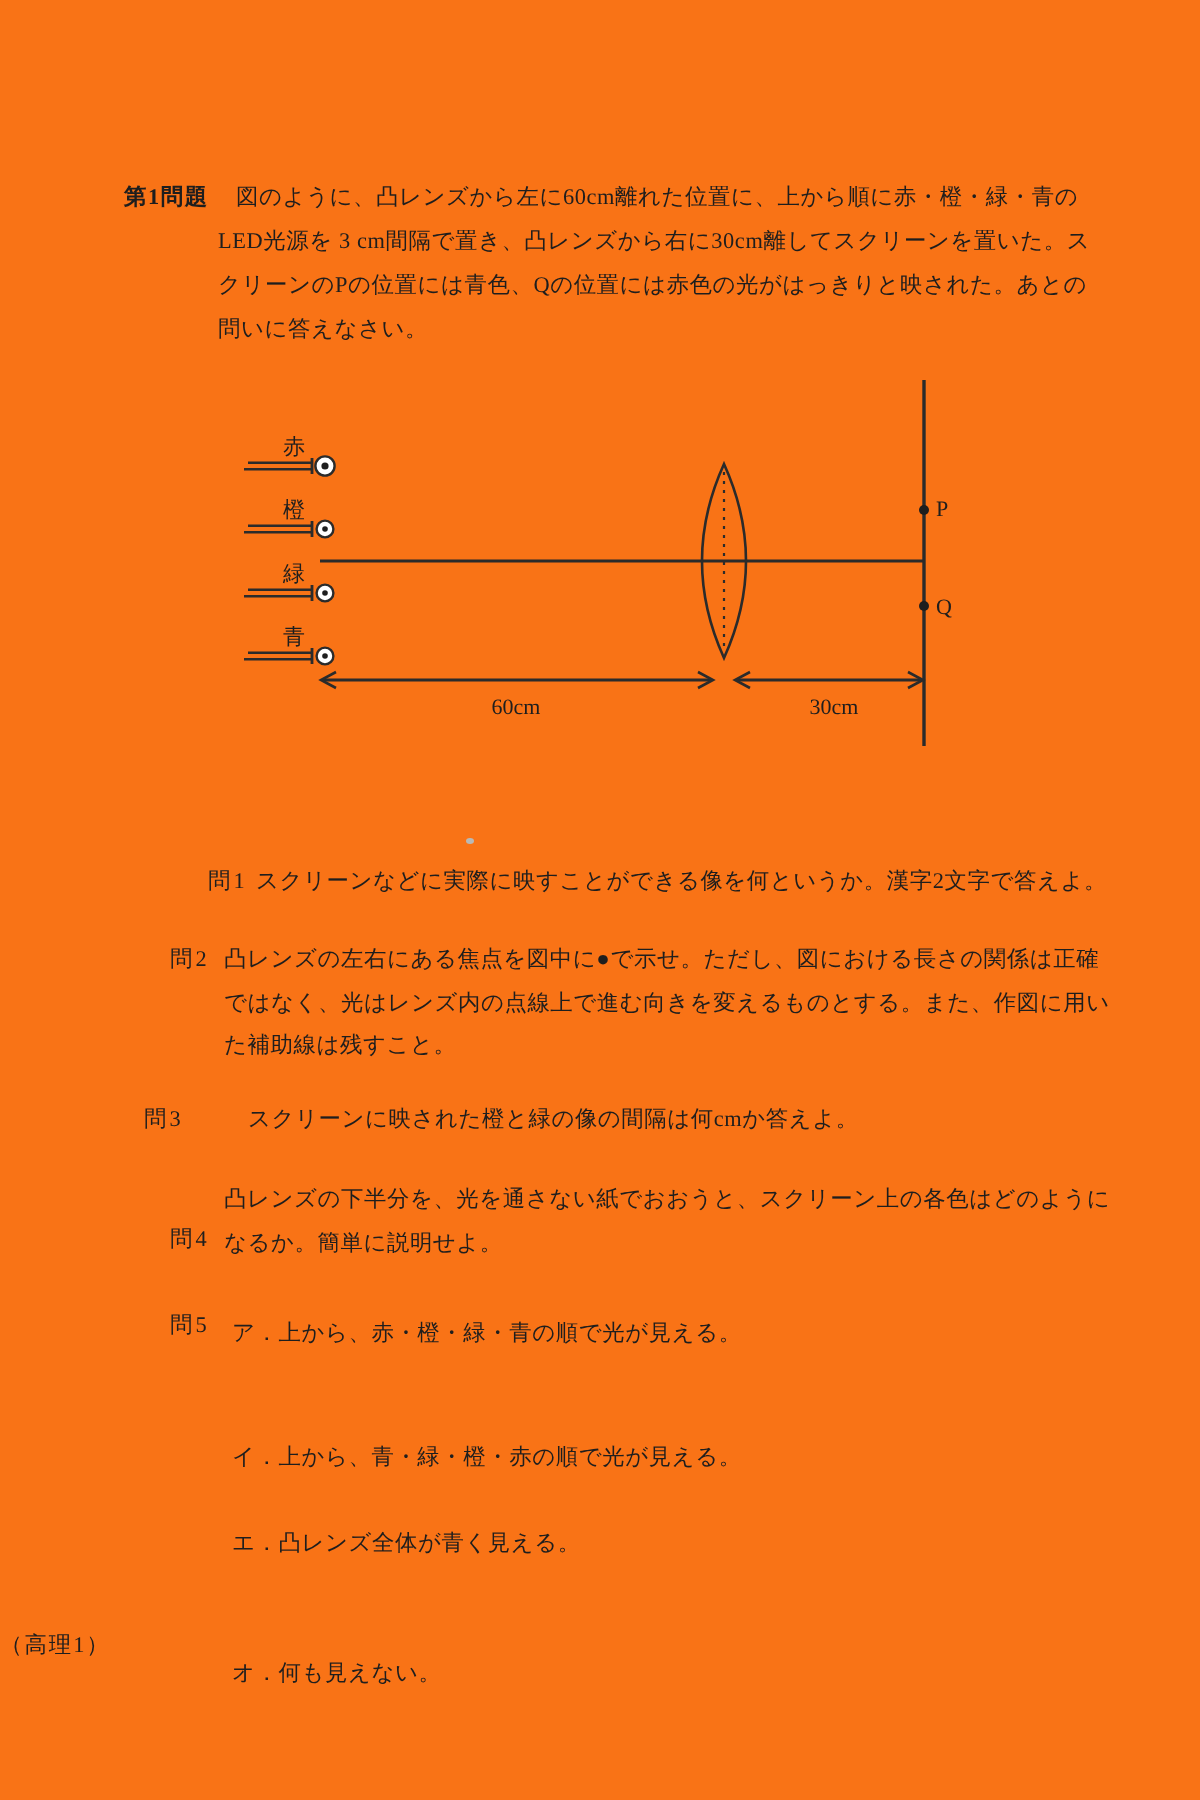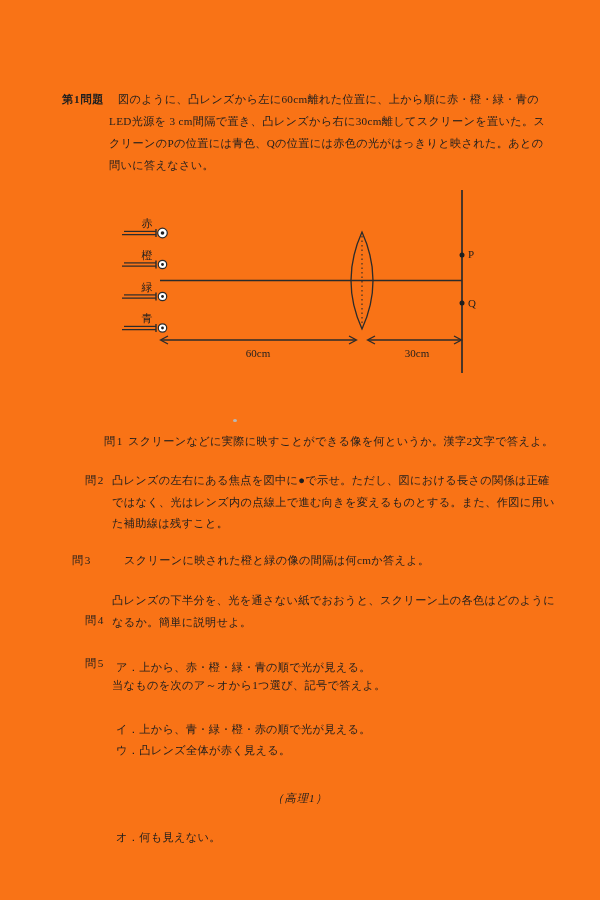--- a/index.html
+++ b/index.html
@@ -18,26 +18,25 @@
     font-size: 11.2px;
     line-height: 14px;
     letter-spacing: 0.3px;
     white-space: nowrap;
     color: #1e1e1e;
   }
   .bold { font-weight: bold; letter-spacing: 0.8px; }
   .qlabel { letter-spacing: 1.5px; }
   .footer {
     position: absolute;
-    left: 0; top: 791px;
+    left: 0; top: 815px;
     width: 600px;
-    text-align: center;
+    text-align: left;
     font-size: 11.2px;
     letter-spacing: 1px;
-    font-style: italic;
   }
   .diagram-svg {
     position: absolute;
     left: 100px;
     top: 185px;
   }
   .diagram-svg line, .diagram-svg path, .diagram-svg polyline {
     stroke: #2b2b2b;
     fill: none;
   }
@@ -149,21 +148,20 @@
   <span class="t" style="left:112px; top:516px;">た補助線は残すこと。</span>
 
   <span class="t qlabel" style="left:72px; top:553px;">問3</span>
   <span class="t" style="left:124px; top:553px;">スクリーンに映された橙と緑の像の間隔は何cmか答えよ。</span>
 
   <span class="t qlabel" style="left:85px; top:593px;margin-top:20px;">問4</span>
   <span class="t" style="left:112px; top:593px;">凸レンズの下半分を、光を通さない紙でおおうと、スクリーン上の各色はどのように</span>
   <span class="t" style="left:112px; top:615px;">なるか。簡単に説明せよ。</span>
 
   <span class="t qlabel" style="left:85px; top:656px;">問5</span>
-  <span class="t" style="left:112px; top:678px;">当なものを次のア～オから1つ選び、記号で答えよ。</span>
   <span class="t" style="left:116px; top:660px;">ア．上から、赤・橙・緑・青の順で光が見える。</span>
   <span class="t" style="left:116px; top:722px;">イ．上から、青・緑・橙・赤の順で光が見える。</span>
-  <span class="t" style="left:116px; top:743px;">ウ．凸レンズ全体が赤く見える。</span>
+  <span class="t" style="left:116px; top:765px;">エ．凸レンズ全体が青く見える。</span>
   <span class="t" style="left:116px; top:830px;">オ．何も見えない。</span>
 
   <div class="footer">（高理1）</div>
 
 </div>
 
 </body></html>

